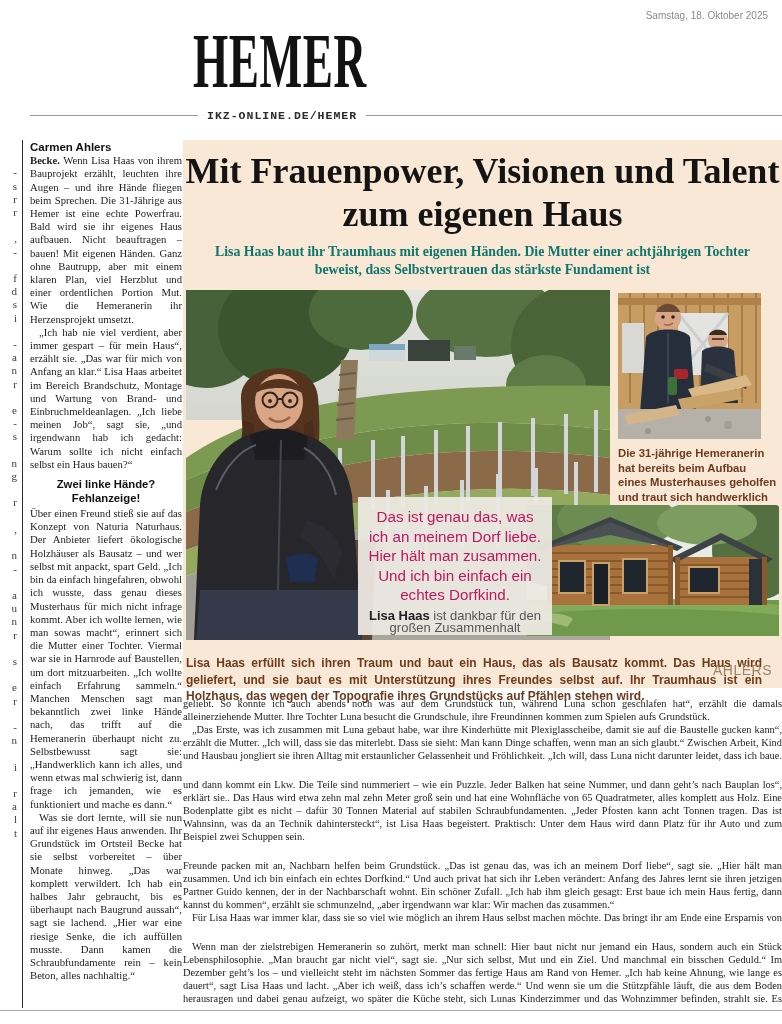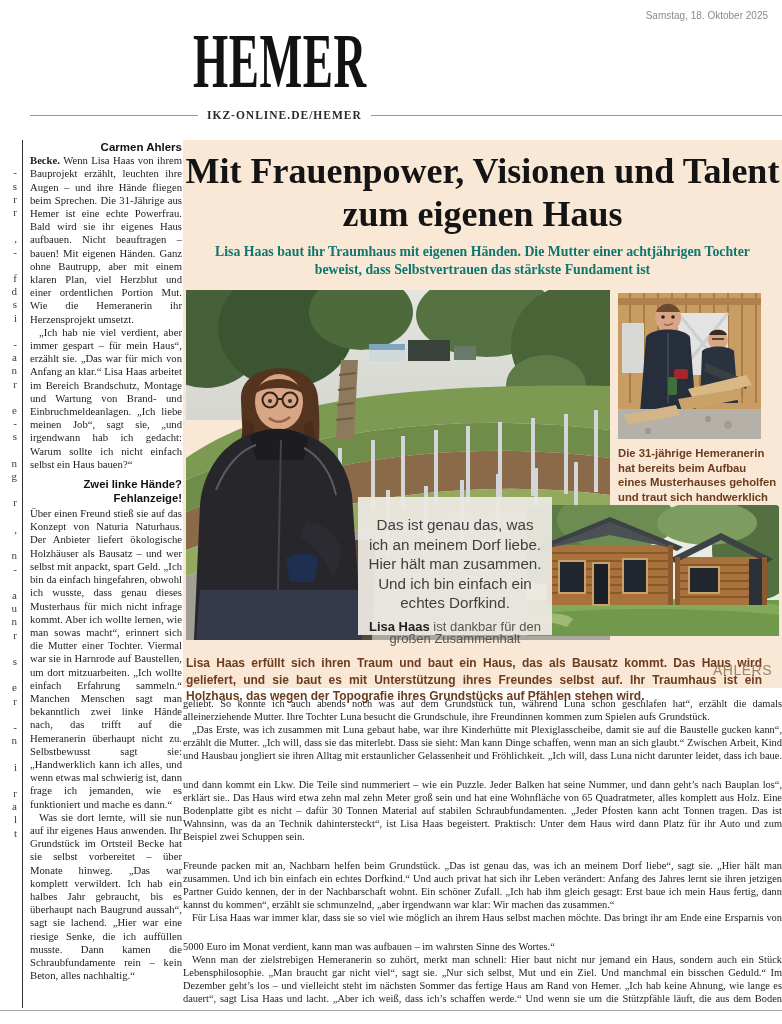--- a/index.html
+++ b/index.html
@@ -15,33 +15,33 @@
   
   .date{position:absolute;top:10px;right:14px;font-family:"Liberation Sans",sans-serif;
         font-size:10px;color:#8b8b8b;}
   .masthead{position:absolute;left:193px;top:22px;margin:0;font-family:"Liberation Serif",serif;
             font-weight:bold;font-size:78px;line-height:1;color:#121212;letter-spacing:1px;
             transform:scaleX(0.58);transform-origin:left top;white-space:nowrap;}
   .kicker-row{position:absolute;left:30px;right:0;top:109px;display:flex;align-items:center;}
   .kicker-rule{border-top:1px solid #9a9a9a;height:0;}
   .kicker-rule.l{width:168px;}
   .kicker-rule.r{flex:1;}
-  .kicker-text{font-family:Liberation Serif, serif;font-weight:bold;font-size:11.5px;
+  .kicker-text{font-family:Liberation Mono, monospace;font-weight:bold;font-size:11.5px;
                letter-spacing:1px;color:#2b2b2b;padding:0 9px;white-space:nowrap;}
 
   
   .left-col{position:absolute;left:30px;top:141px;width:152px;height:867px;overflow:hidden;
             font-size:10.7px;line-height:13.2px;text-align:justify;
             hyphens:auto;-webkit-hyphens:auto;}
   .byline{font-family:"Liberation Sans",sans-serif;font-weight:bold;font-size:11.5px;
-          color:#111;margin:0 0 10px 0;text-align:right;}
+          color:#111;margin:0 0 10px 0;text-align:left;}
   .left-col p{margin:0;}
   .left-col p.ind{text-indent:9px;}
   .subhead{font-family:"Liberation Sans",sans-serif;font-weight:bold;font-size:11.3px;
-           line-height:13.5px;color:#111;margin:7px 0 2px 0;white-space:pre-line;text-align:right;}
+           line-height:13.5px;color:#111;margin:7px 0 2px 0;white-space:pre-line;text-align:center;}
   .lead-loc{font-weight:bold;}
 
   
   .feature{position:absolute;left:183px;top:140px;width:599px;height:548px;background:#f9e8d6;}
   .headline{margin:0;position:absolute;top:10px;left:0;right:0;text-align:center;
             font-family:"Liberation Serif",serif;font-weight:bold;font-size:36px;line-height:43px;
             color:#141414;}
   .deck{position:absolute;top:103px;left:0;right:0;margin:0 auto;width:568px;text-align:center;
         font-family:"Liberation Serif",serif;font-weight:bold;font-size:13.8px;line-height:17.5px;
         color:#0f766e;}
@@ -50,21 +50,21 @@
   .ph svg{display:block;}
   .main-photo{left:0;top:0;width:424px;height:350px;z-index:1;}
   .side-photo{left:432px;top:3px;width:143px;height:146px;z-index:1;}
   .side-caption{position:absolute;left:432px;top:156px;width:160px;
                 font-family:"Liberation Sans",sans-serif;font-weight:bold;font-size:11.3px;
                 line-height:14.6px;color:#6d3b1d;z-index:1;}
   .house-photo{left:341px;top:215px;width:252px;height:131px;z-index:2;}
   .quote-box{position:absolute;left:172px;top:207px;width:194px;height:138px;z-index:3;
              background:rgba(236,233,226,0.94);text-align:center;padding-top:10px;box-sizing:border-box;}
   .quote-text{font-family:"Liberation Sans",sans-serif;font-size:15.2px;line-height:19.5px;
-              color:#404040;margin:8px 8px;}
+              color:#be185d;margin:0 8px;}
   .quote-attr{font-family:"Liberation Sans",sans-serif;font-size:13px;line-height:12.5px;
               color:#555;margin-top:5px;}
   .quote-attr b{color:#222;}
   .main-caption{position:absolute;left:3px;top:503px;width:576px;
                 font-family:Liberation Sans, sans-serif;font-weight:bold;font-size:12px;
                 line-height:16.5px;color:#6d3b1d;text-align:justify;}
   .credit{position:absolute;right:10px;top:522px;font-family:"Liberation Sans",sans-serif;
           font-size:14px;color:#9b8468;font-weight:normal;letter-spacing:0.5px;}
 
   
@@ -350,19 +350,18 @@
       <p>und dann kommt ein Lkw. Die Teile sind nummeriert – wie ein Puzzle. Jeder Balken hat seine Nummer, und dann geht’s nach Bauplan los“, erklärt sie.. Das Haus wird etwa zehn mal zehn Meter groß sein und hat eine Wohnfläche von 65 Quadratmeter, alles komplett aus Holz. Eine Bodenplatte gibt es nicht – dafür 30 Tonnen Material auf stabilen Schraubfundamenten. „Jeder Pfosten kann acht Tonnen tragen. Das ist Wahnsinn, was da an Technik dahintersteckt“, ist Lisa Haas begeistert. Praktisch: Unter dem Haus wird dann Platz für ihr Auto und zum Beispiel zwei Schuppen sein.</p>
       <h3 class="subhead">Baustellen halten
 alle zusammen</h3>
       <p>Ganz allein ist Lisa Haas trotzdem nicht. In ihrem Dorf kennt man sich, und so kommt Hilfe von überall, wenn sie sie benötigt. Ein ortsansässiger Schuhorthopäde stellte ihr kostenfrei Lagerräume für ihre Möbel zur Verfügung. Familie und</p>
     </div>
     <div class="bcol">
       <p>Freunde packen mit an, Nachbarn helfen beim Grundstück. „Das ist genau das, was ich an meinem Dorf liebe“, sagt sie. „Hier hält man zusammen. Und ich bin einfach ein echtes Dorfkind.“ Und auch privat hat sich ihr Leben verändert: Anfang des Jahres lernt sie ihren jetzigen Partner Guido kennen, der in der Nachbarschaft wohnt. Ein schöner Zufall. „Ich hab ihm gleich gesagt: Erst baue ich mein Haus fertig, dann kannst du kommen“, erzählt sie schmunzelnd, „aber irgendwann war klar: Wir machen das zusammen.“</p>
       <p class="ind">Für Lisa Haas war immer klar, dass sie so viel wie möglich an ihrem Haus selbst machen möchte. Das bringt ihr am Ende eine Ersparnis von rund 80.000 Euro. „Sonst könnte ich das Haus auch gar nicht bauen“, sagt sie und ist glücklich über den Weg, den sie eingeschlagen hat. Ihr Ziel: Ein nachhaltiges, bezahlbares Zuhause. „Ich will zeigen, dass es geht. Auch wenn man keine</p>
     </div>
     <div class="bcol">
-      <p>5000 Euro im Monat verdient, kann man was aufbauen – im wahrsten Sinne des Wortes.“</p>
       <p class="ind">Wenn man der zielstrebigen Hemeranerin so zuhört, merkt man schnell: Hier baut nicht nur jemand ein Haus, sondern auch ein Stück Lebensphilosophie. „Man braucht gar nicht viel“, sagt sie. „Nur sich selbst, Mut und ein Ziel. Und manchmal ein bisschen Geduld.“ Im Dezember geht’s los – und vielleicht steht im nächsten Sommer das fertige Haus am Rand von Hemer. „Ich hab keine Ahnung, wie lange es dauert“, sagt Lisa Haas und lacht. „Aber ich weiß, dass ich’s schaffen werde.“ Und wenn sie um die Stützpfähle läuft, die aus dem Boden herausragen und dabei genau aufzeigt, wo später die Küche steht, sich Lunas Kinderzimmer und das Wohnzimmer befinden, strahlt sie. Es wird, nach und nach, aber es wird! Aus der Vision wird durch Zielstrebigkeit und Frauenpower Realität.</p>
     </div>
   </div>
 
   <div class="bottom-rule"></div>
 </div>
 
 </body></html>

